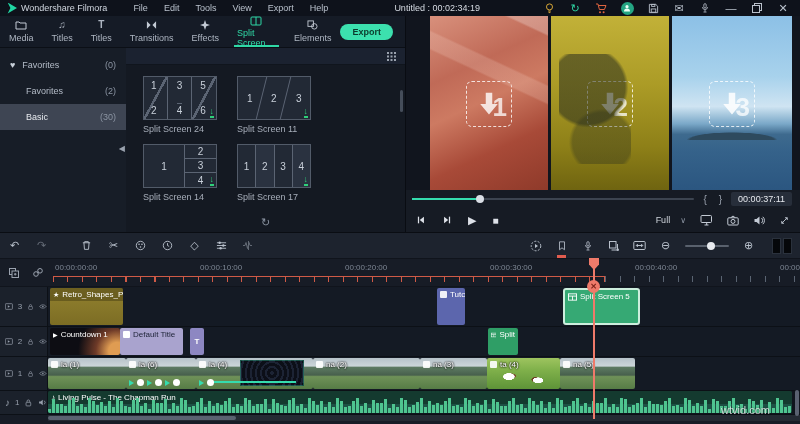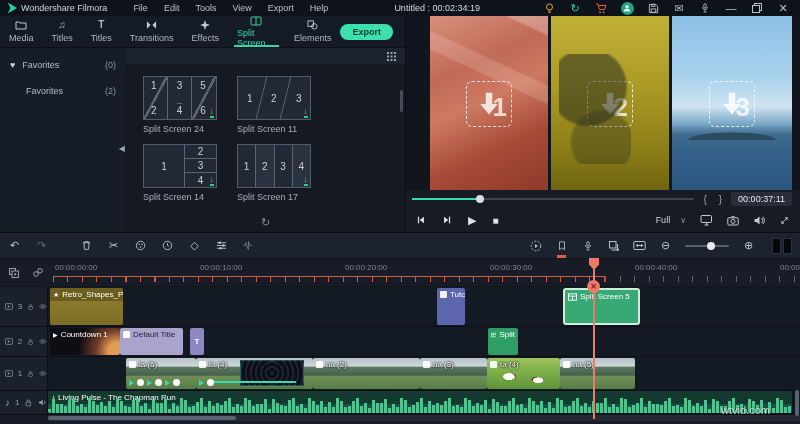--- a/index.html
+++ b/index.html
@@ -275,20 +275,25 @@
           <div class="side-item">
             <span style="color:#c9d0da">♥</span>
             <span>Favorites</span>
             <span class="cnt">(0)</span>
             </div>
           <div class="side-item">
             <span style="width:9px"></span>
             <span>Favorites</span>
             <span class="cnt">(2)</span>
             </div>
+          <div class="side-item sel">
+            <span style="width:9px"></span>
+            <span>Basic</span>
+            <span class="cnt">(30)</span>
+            </div>
           <span class="collapse">◀</span>
         </div>
 
         <div class="content">
           <div class="content-head">
             <span>
                 <svg width="9" height="9" viewBox="0 0 9 9">
                   <g fill="#9aa2ae">
                     <rect width="2" height="2"></rect>
                     <rect x="3.5" width="2" height="2"></rect>
@@ -673,20 +678,26 @@
         <svg width="10" height="10" viewBox="0 0 12 12">
             <rect x="2.8" y="5" width="6.4" height="5" rx="1" fill="none" stroke="#98a0ad"></rect>
             <path d="M4.2 5V3.6a1.8 1.8 0 013.6 0V5" fill="none" stroke="#98a0ad"></path>
           </svg>
         <svg width="11" height="9" viewBox="0 0 12 10">
             <path d="M1 5c2.2-3.4 7.8-3.4 10 0-2.2 3.4-7.8 3.4-10 0z" fill="none" stroke="#98a0ad"></path>
             <circle cx="6" cy="5" r="1.2" fill="#98a0ad"></circle>
           </svg>
       </div>
       <div class="lane">
+        <div class="clip mtn" style="left:0;width:78px">
+          <div class="lb">
+              <span class="cicon"></span>
+              <span class="lbl">la (1)</span>
+            </div>
+          </div>
         <div class="clip mtn" style="left:78px;width:70px">
           <div class="lb">
               <span class="cicon"></span>
               <span class="lbl">la (6)</span>
             </div>
           <div class="tdots">
               <span class="tri"></span>
               <span class="dot"></span>
               <span class="tri"></span>
               <span class="dot"></span>

